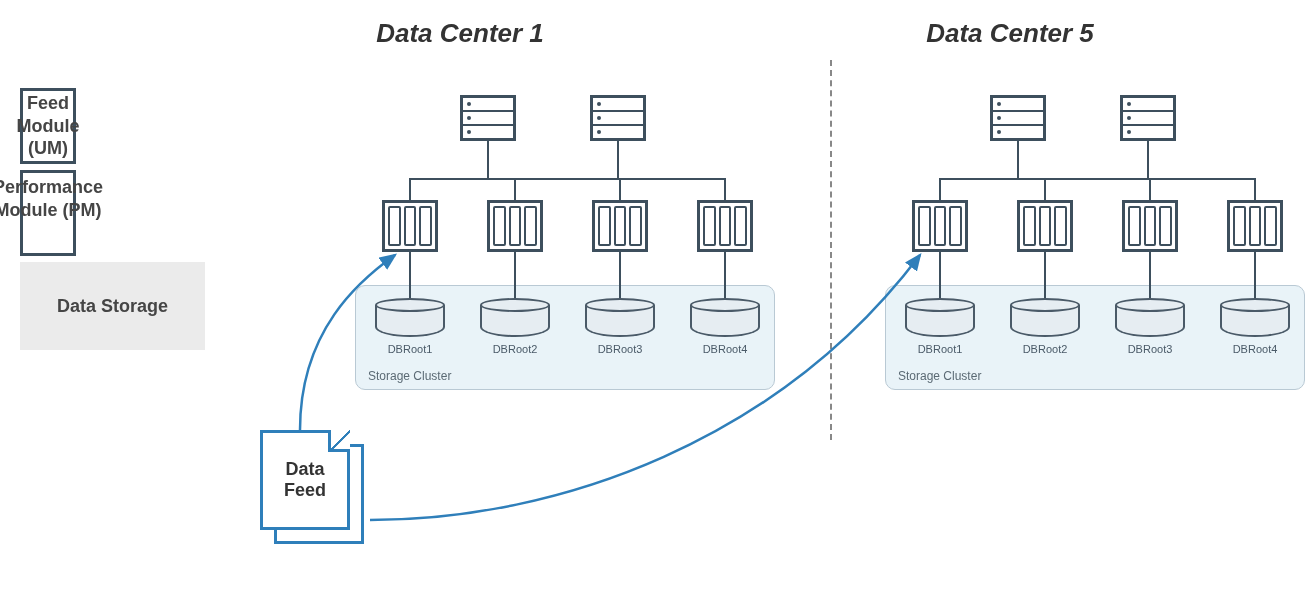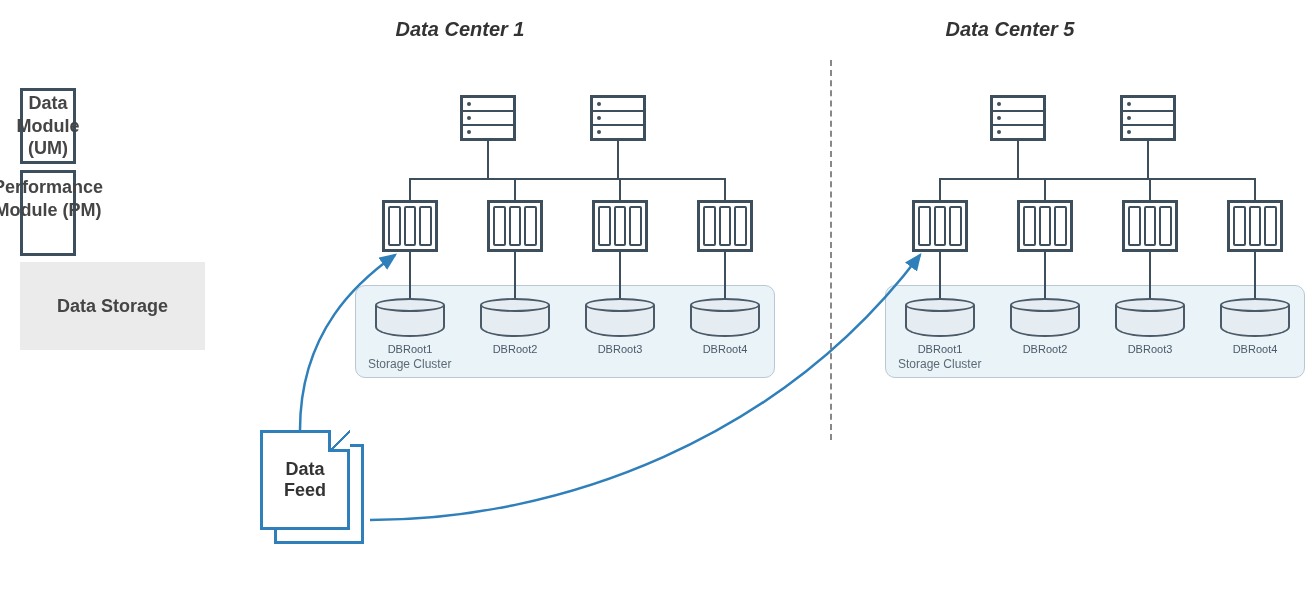--- a/index.html
+++ b/index.html
@@ -35,40 +35,40 @@
   }
   .row-label.um { top: 88px;  height: 76px; }
   .row-label.pm { top: 170px; height: 86px; }
   .row-label.ds { top: 262px; height: 88px; }
 
   
   .dc-title {
     position: absolute;
     font-style: italic;
     font-weight: 600;
-    font-size: 20px;
+    font-size: 26px;
     color: #333;
     text-align: center;
   }
   .dc-title.dc1 { left: 360px; top: 18px; width: 200px; }
   .dc-title.dc2 { left: 910px; top: 18px; width: 200px; }
 
   
   .divider {
     position: absolute;
     top: 60px;
     height: 380px;
     border-left: 2px dashed #888;
   }
   .divider.d1 { left: 830px; }
 
   
   .storage-box {
     position: absolute;
-    height: 93px;
+    height: 105px;
     background: #e9f3f8;
     border: 1px solid #b9c9d4;
     border-radius: 10px;
     box-sizing: border-box;
     text-align: center;
   }
   .storage-box .sc-label {
     position: absolute;
     left: 12px;
     bottom: 6px;
@@ -209,21 +209,21 @@
     border-bottom: 3px solid #2f7fba;
     border-left: 3px solid #2f7fba;
     box-sizing: border-box;
   }
 </style>
 </head>
 <body>
 
 <div class="canvas">
 
-  <div class="row-label um">Data Module (UM)</div>
+  <div class="row-label um">Feed Module (UM)</div>
   <div class="row-label pm">Performance Module (PM)</div>
   <div class="row-label ds">Data Storage</div>
 
   <div class="dc-title dc1">Data Center 1</div>
   <div class="dc-title dc2">Data Center 5</div>
 
   <div class="divider d1"></div>
 
   <div class="storage-box" style="left:355px; top:285px; width:420px;">
     <span class="sc-label">Storage Cluster</span>

